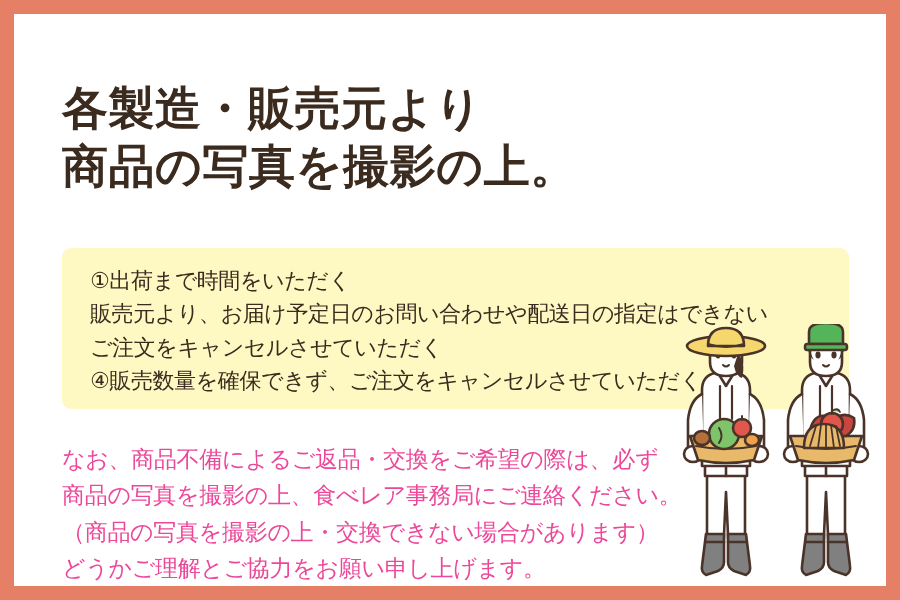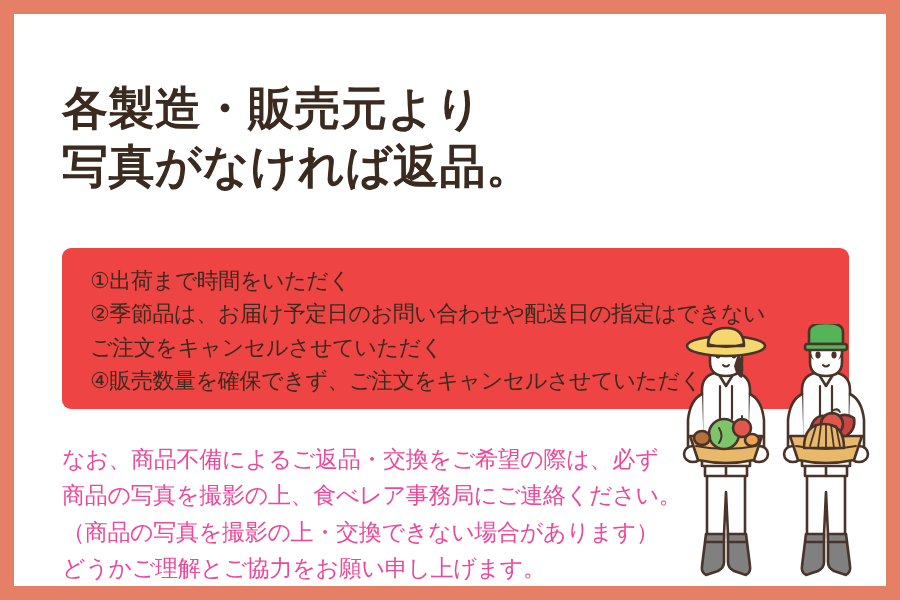--- a/index.html
+++ b/index.html
@@ -60,21 +60,21 @@
     white-space: nowrap;
   }
 
   
   #note-box {
     position: absolute;
     left: 48px;
     top: 234px;
     width: 787px;
     height: 161px;
-    background: #ef4444;
+    background: #fef9c3;
     border-radius: 9px;
     box-sizing: border-box;
   }
   #note-list {
     position: absolute;
     left: 28px;
     top: 16px;
     margin: 0;
     padding: 0;
     list-style: none;
@@ -110,28 +110,28 @@
   }
 </style>
 </head>
 <body>
 
 <div id="banner">
   <div id="canvas">
 
     <h1 id="heading">
       <span class="hline">各製造・販売元より</span>
-      <span class="hline">写真がなければ返品。</span>
+      <span class="hline">商品の写真を撮影の上。</span>
     </h1>
 
 
     <div id="note-box">
       <ul id="note-list">
         <li>①出荷まで時間をいただく</li>
-        <li>②季節品は、お届け予定日のお問い合わせや配送日の指定はできない</li>
+        <li>販売元より、お届け予定日のお問い合わせや配送日の指定はできない</li>
         <li>ご注文をキャンセルさせていただく</li>
         <li>④販売数量を確保できず、ご注文をキャンセルさせていただく</li>
       </ul>
     </div>
 
     <p id="closing">
       <span class="cline">なお、商品不備によるご返品・交換をご希望の際は、必ず</span>
       <span class="cline">商品の写真を撮影の上、食べレア事務局にご連絡ください。</span>
       <span class="cline">（商品の写真を撮影の上・交換できない場合があります）</span>
       <span class="cline">どうかご理解とご協力をお願い申し上げます。</span>

